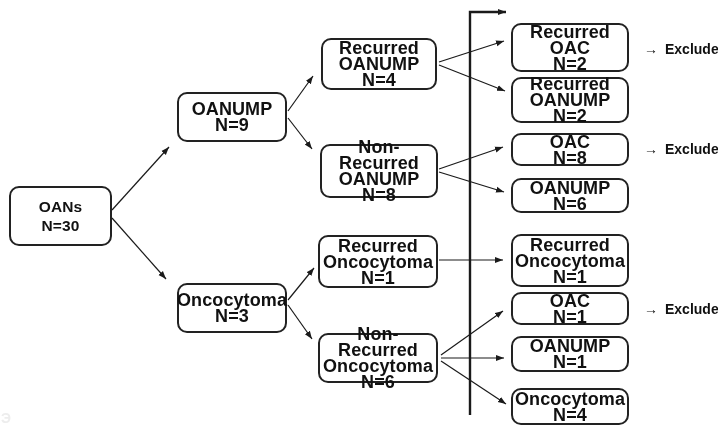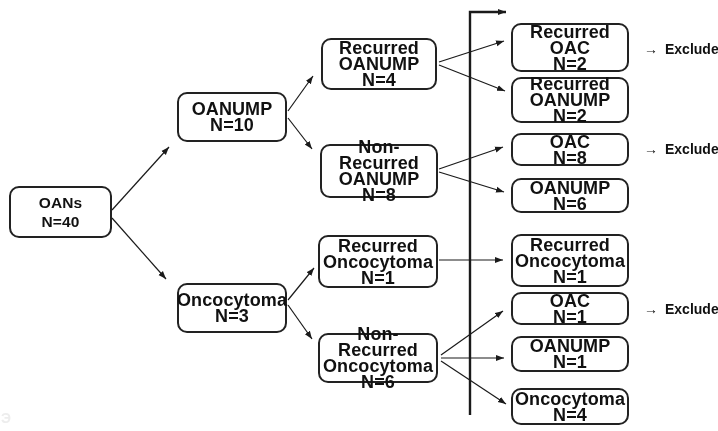--- a/index.html
+++ b/index.html
@@ -28,21 +28,21 @@
     justify-content: center;
     text-align: center;
     font-weight: bold;
     font-size: 18px;
     line-height: 16px;
     color: #111111;
     letter-spacing: 0.1px;
   }
   .node.big { font-size: 15.5px; line-height: 19px; }
 
-  .b-oans          { left: 9px;   top: 186px; width: 103px; height: 52px; }
+  .b-oans          { left: 9px;   top: 186px; width: 103px; height: 60px; }
   .b-oanump        { left: 177px; top: 92px;  width: 110px; height: 50px; }
   .b-onco          { left: 177px; top: 283px; width: 110px; height: 50px; }
   .b-rec-oanump    { left: 321px; top: 38px;  width: 116px; height: 52px; }
   .b-nonrec-oanump { left: 320px; top: 144px; width: 118px; height: 54px; }
   .b-rec-onco-l    { left: 318px; top: 235px; width: 120px; height: 53px; }
   .b-nonrec-onco   { left: 318px; top: 333px; width: 120px; height: 50px; }
   .b-rec-oac       { left: 511px; top: 23px;  width: 118px; height: 49px; }
   .b-rec-oanump2   { left: 511px; top: 77px;  width: 118px; height: 46px; }
   .b-oac3          { left: 511px; top: 133px; width: 118px; height: 33px; }
   .b-oanump6       { left: 511px; top: 178px; width: 118px; height: 35px; }
@@ -109,26 +109,26 @@
       <line x1="441" y1="355" x2="503" y2="311" marker-end="url(#ah)"></line>
       <line x1="441" y1="358" x2="504" y2="358" marker-end="url(#ah)"></line>
       <line x1="441" y1="361" x2="506" y2="404" marker-end="url(#ah)"></line>
       <polyline points="470,415 470,12 506,12" stroke-width="2.4" marker-end="url(#ah)"></polyline>
     </g>
   </svg>
 
 
   <div class="node big b-oans">
     <span>OANs</span>
-    <span>N=40</span>
+    <span>N=30</span>
   </div>
 
   <div class="node b-oanump">
     <span>OANUMP</span>
-    <span>N=10</span>
+    <span>N=9</span>
   </div>
 
   <div class="node b-onco">
     <span>Oncocytoma</span>
     <span>N=3</span>
   </div>
 
   <div class="node b-rec-oanump">
     <span>Recurred</span>
     <span>OANUMP</span>

